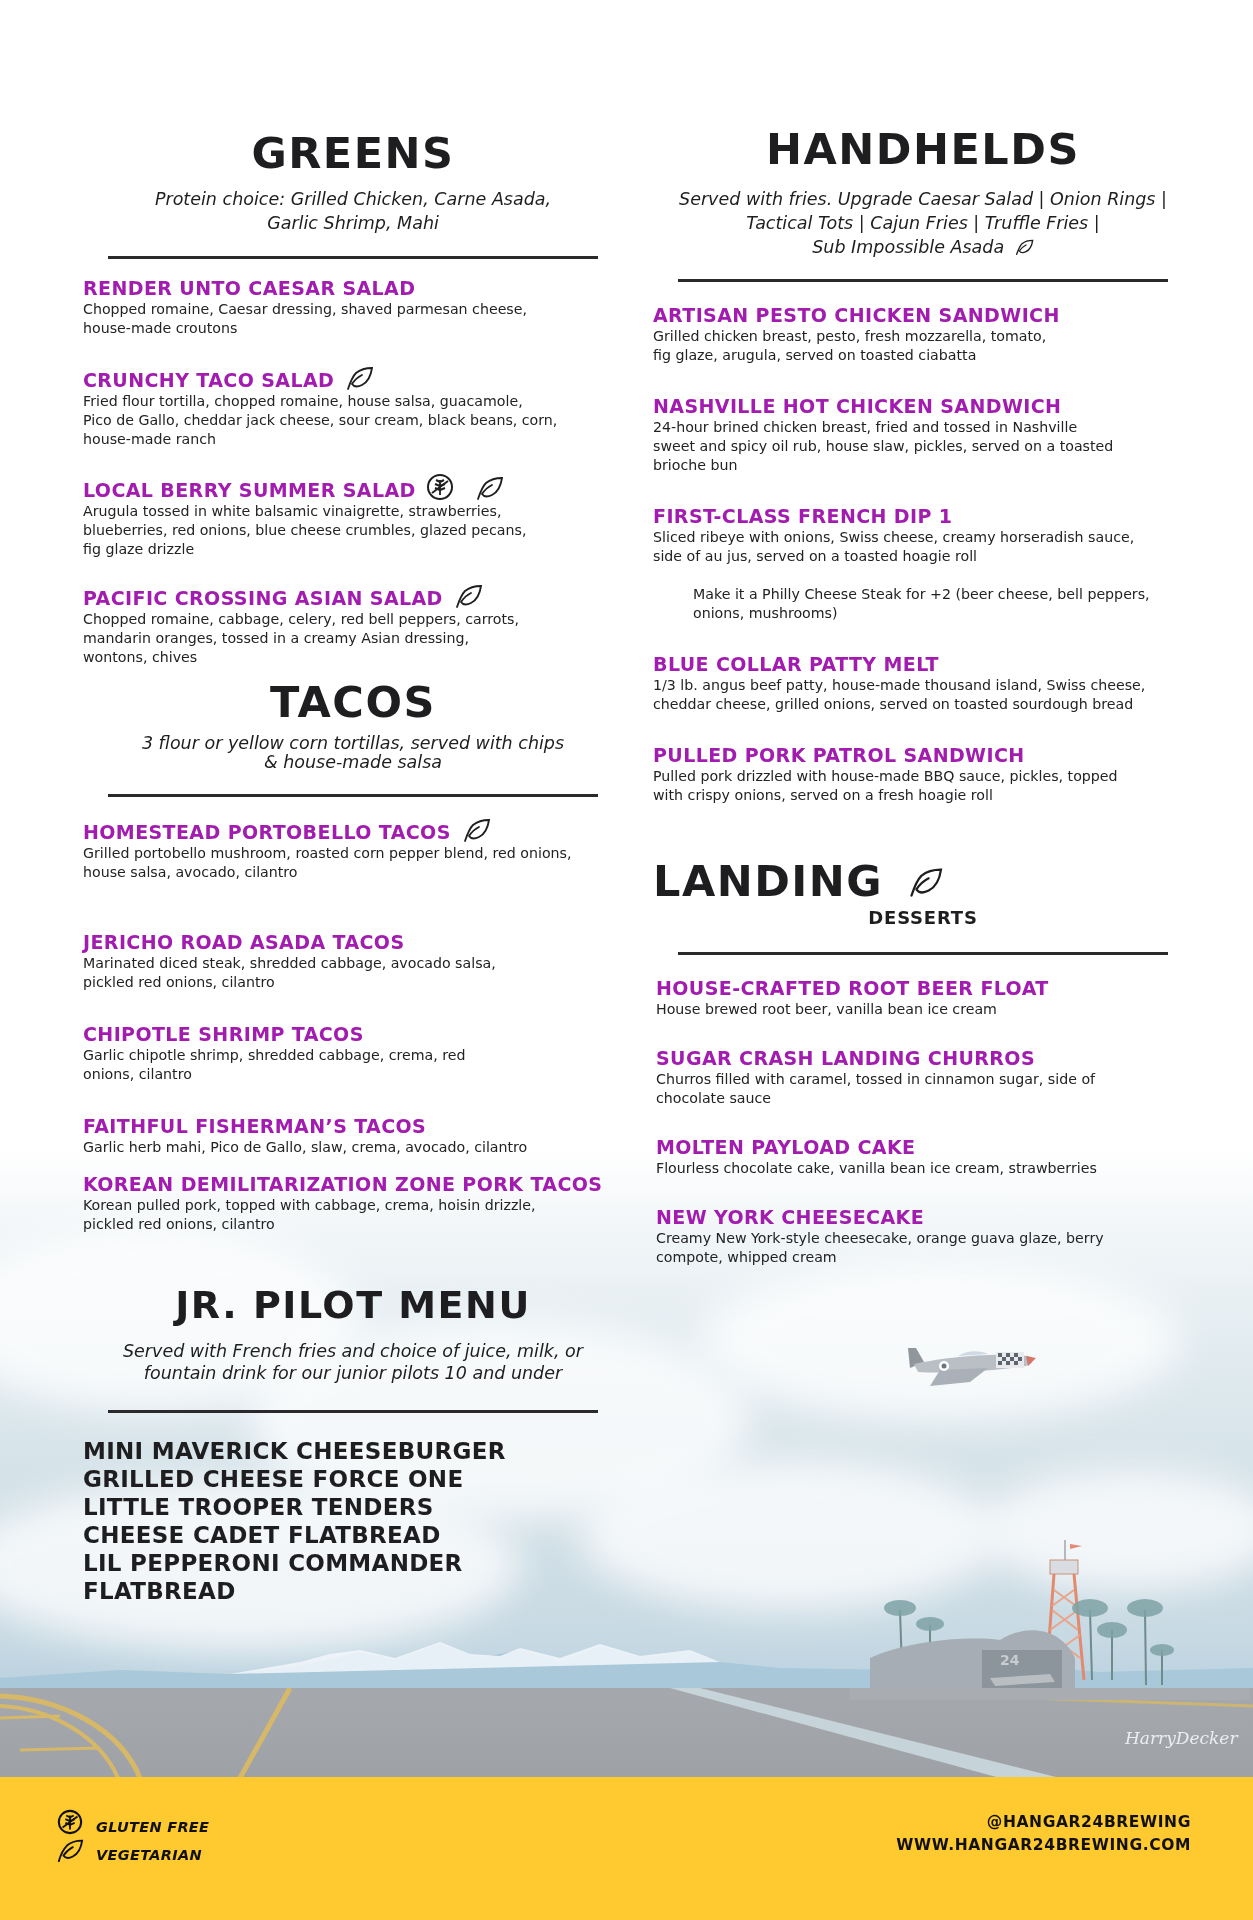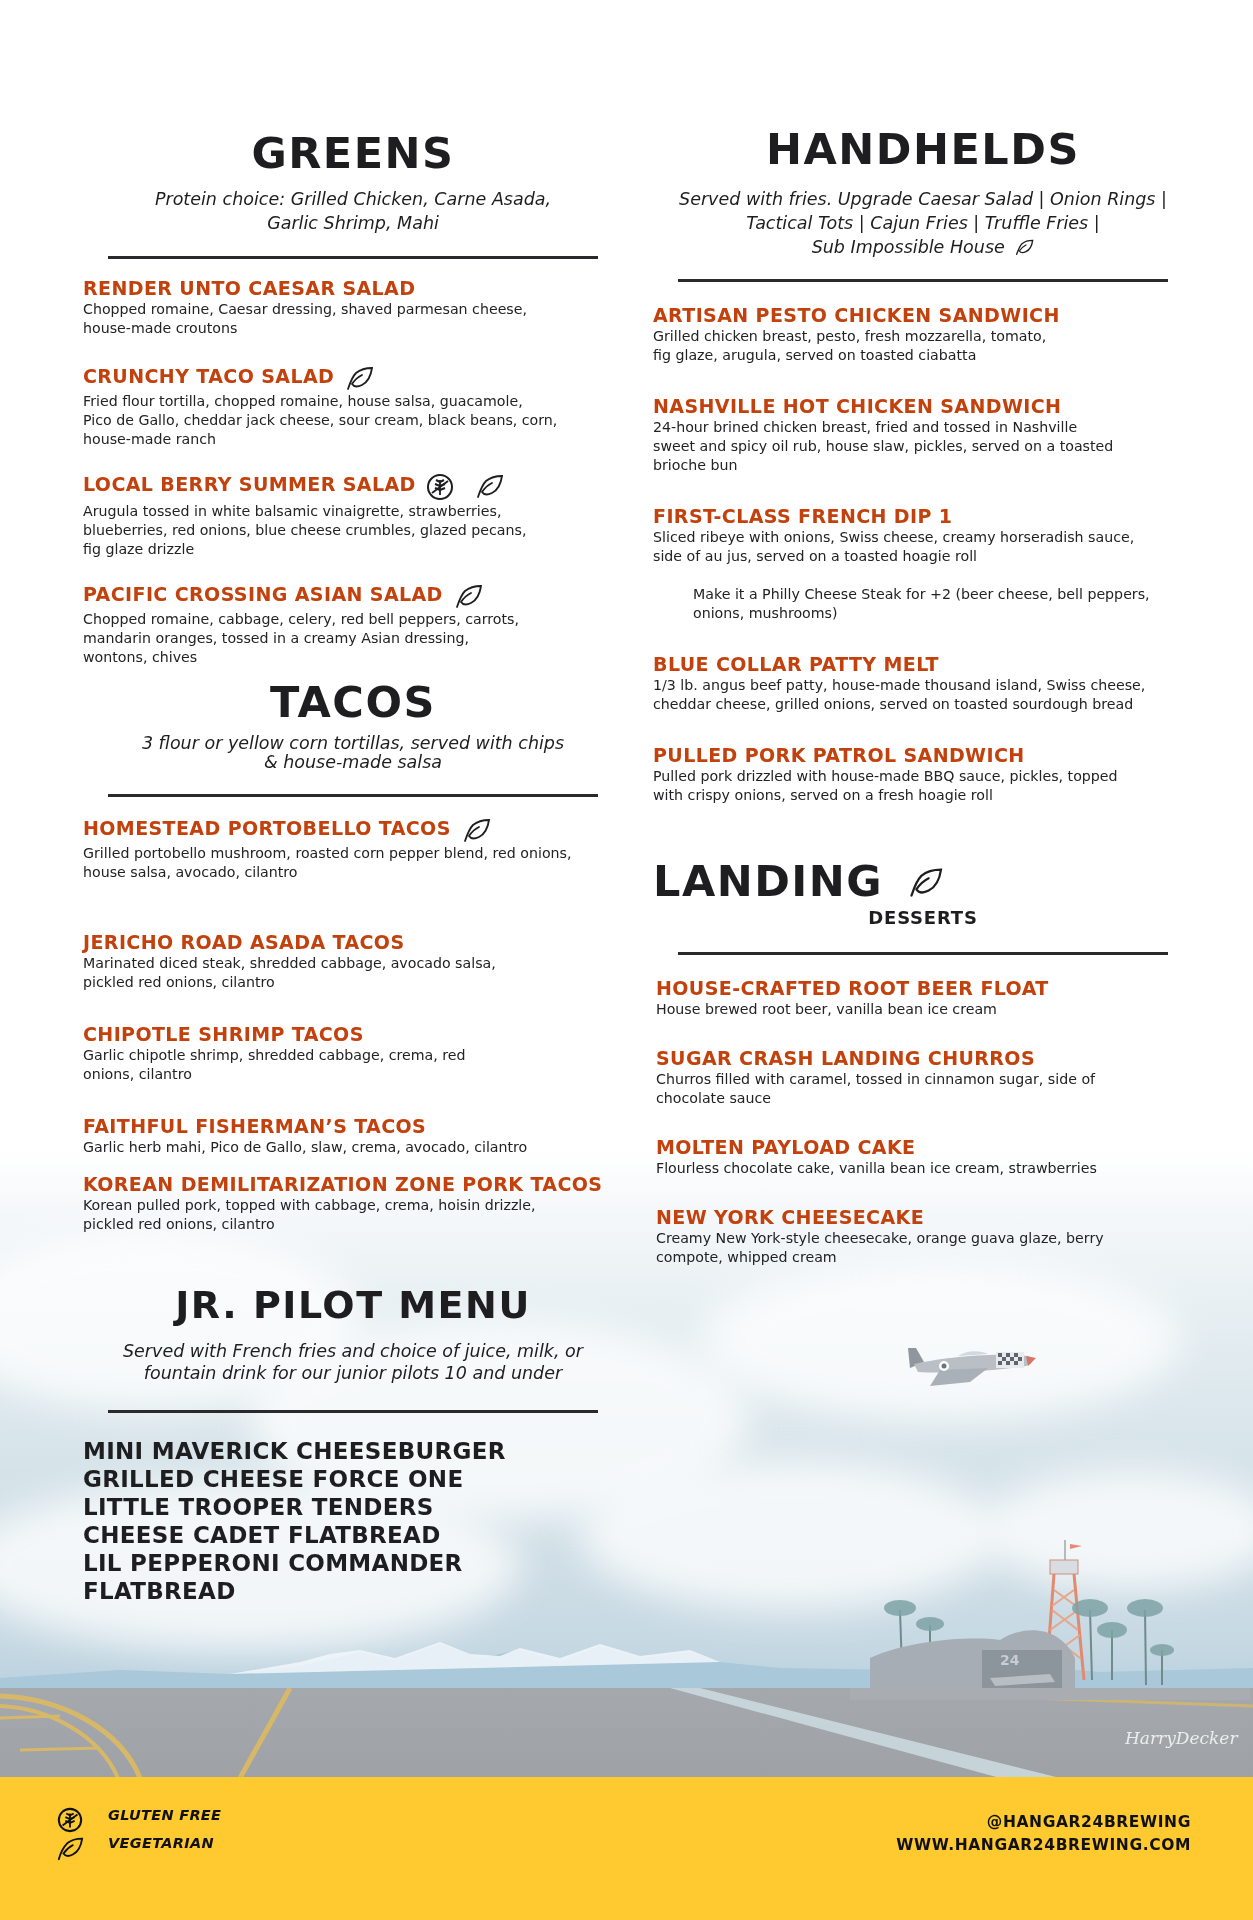--- a/index.html
+++ b/index.html
@@ -44,41 +44,41 @@
       line-height: 1;
     }
     .sec-sub {
       font-family: "DejaVu Sans", sans-serif; font-style: italic; font-size: 17.5px;
       text-align: center; line-height: 24px; color: #1e1d1f; margin-top: 12px;
     }
     .rule { height: 3px; background: #2a292b; margin: 0 auto; }
     .item { margin-bottom: 28px; }
     .item-name {
       font-family: "DejaVu Sans", sans-serif; font-weight: bold; font-size: 19px;
-      letter-spacing: .4px; line-height: 22px; color: #c2410c;
-      display: flex; align-items: flex-start; gap: 10px;
+      letter-spacing: .4px; line-height: 22px; color: #a21caf;
+      display: flex; align-items: flex-end; gap: 10px;
     }
     .item-desc {
       font-family: "DejaVu Sans", sans-serif; font-size: 14.2px; line-height: 19px;
       color: #232224; margin-top: 1px;
     }
     .item-note { margin-top: 19px; margin-left: 40px; }
     .icon { display: inline-block; width: 30px; height: 26px; flex: 0 0 auto; }
     .icon svg { width: 100%; height: 100%; }
     .kids-list .kid {
       font-family: "DejaVu Sans", sans-serif; font-weight: bold; font-size: 23px;
       letter-spacing: .3px; line-height: 28px; color: #1e1d1f;
     }
     
     .footer {
       position: absolute; left: 0; top: 1777px; width: 1253px; height: 143px;
       background: #ffc930; z-index: 3;
     }
     .legend { position: absolute; left: 56px; top: 30px; }
-    .legend-row { display: flex; align-items: flex-start; gap: 24px; height: 28px; }
+    .legend-row { display: flex; align-items: flex-end; gap: 12px; height: 28px; }
     .legend-row .icon { width: 28px; height: 26px; }
     .legend-label {
       font-family: "DejaVu Sans", sans-serif; font-weight: bold; font-style: italic;
       font-size: 14.5px; letter-spacing: .3px; color: #111;
     }
     .contact { position: absolute; right: 62px; top: 34px; text-align: right; }
     .contact-line {
       font-family: "DejaVu Sans", sans-serif; font-weight: bold; font-size: 15.5px;
       letter-spacing: .6px; line-height: 23px; color: #111;
     }
@@ -328,21 +328,21 @@
   </div>
 
   <div class="col col-right">
 
     <section>
       <h2 class="sec-title">HANDHELDS</h2>
       <div class="sec-sub" style="margin-top:16px;">
         <div>Served with fries. Upgrade Caesar Salad | Onion Rings |</div>
         <div>Tactical Tots | Cajun Fries | Truffle Fries |</div>
         <div>
-          <span>Sub Impossible House</span>
+          <span>Sub Impossible Asada</span>
           <span class="icon" style="width:20px;height:18px;vertical-align:-3px;margin-left:4px;">
             <svg viewBox="0 0 30 26">
                 <path d="M4,24 C6,18 8,12 12,8 C17,4 24,3 28,3 C27,10 24,17 18,20 C14,22 10,22 8,19 M8,19 C10,16 14,12 18,10" fill="none" stroke="#1e1d1f" stroke-width="2" stroke-linecap="round"></path>
               </svg>
           </span>
         </div>
       </div>
       <div class="rule" style="width:490px;margin-top:20px;margin-bottom:22px;"></div>
 
       <div class="item" style="margin-bottom:30px;">

